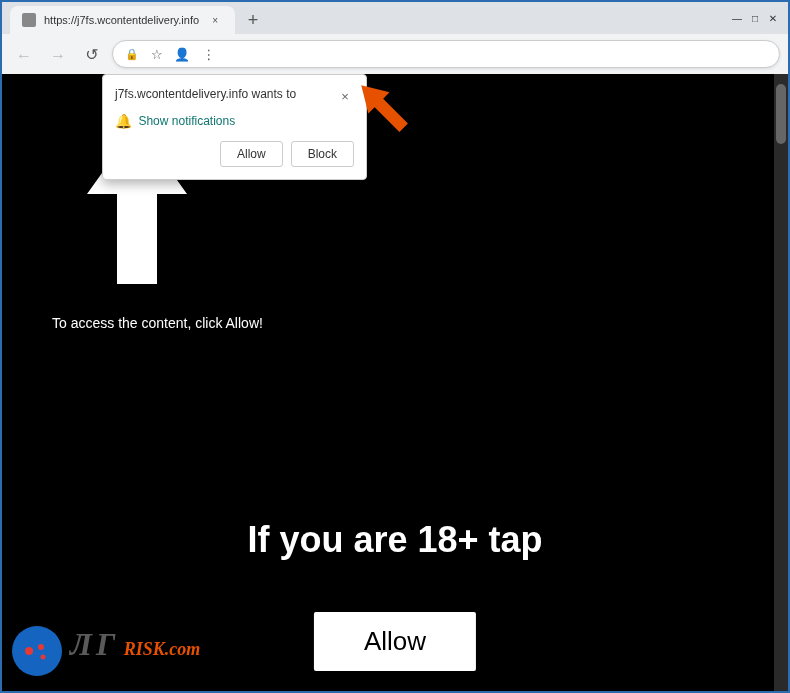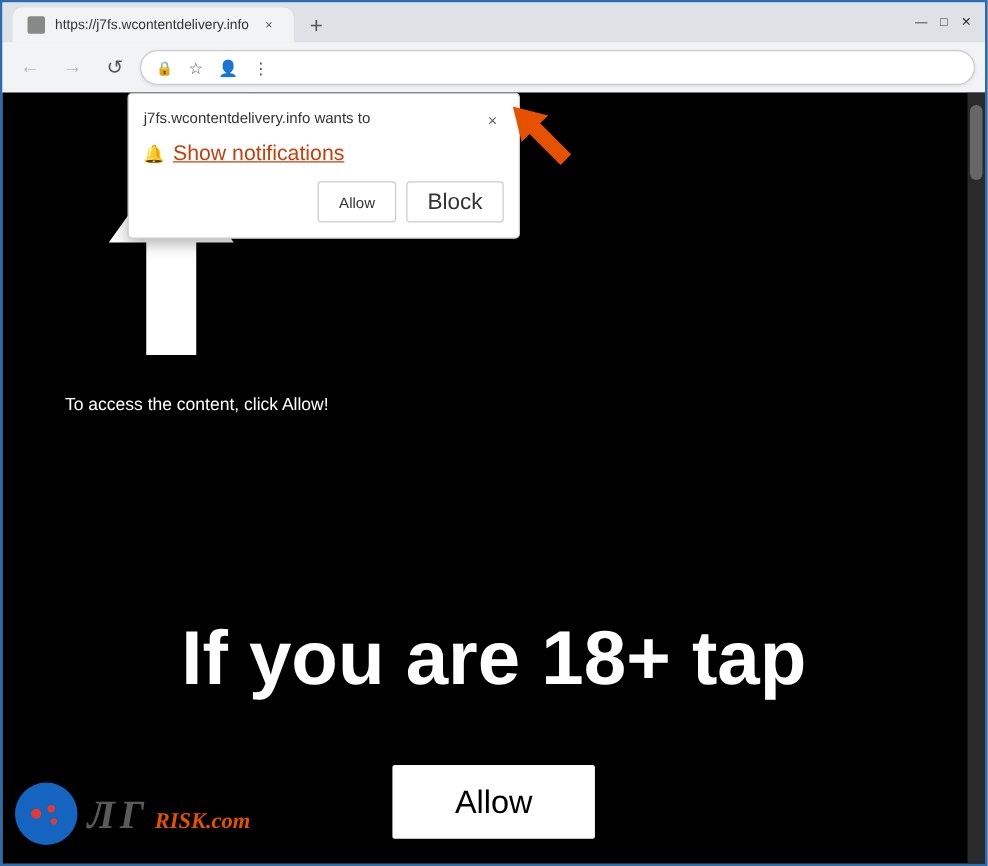--- a/index.html
+++ b/index.html
@@ -215,21 +215,21 @@
     }
 
     
     .big-text {
       position: absolute;
       bottom: 130px;
       left: 0;
       right: 0;
       text-align: center;
       color: #fff;
-      font-size: 61px;
+      font-size: 36px;
       font-weight: bold;
     }
 
     
     .allow-bottom-btn {
       position: absolute;
       bottom: 20px;
       left: 50%;
       transform: translateX(-50%);
       background: #fff;
@@ -249,21 +249,21 @@
       left: 0;
       right: 0;
       height: 80px;
       display: flex;
       align-items: center;
       padding: 0 10px;
     }
 
     .pcrisk-logo {
       display: flex;
-      align-items: center;
+      align-items: flex-start;
       gap: 8px;
     }
 
     .pcrisk-ball {
       width: 50px;
       height: 50px;
       background: #1565c0;
       border-radius: 50%;
       display: flex;
       align-items: center;
@@ -283,21 +283,21 @@
       color: #e65100;
       font-size: 20px;
       font-weight: bold;
     }
 
     
     .notification-popup {
       position: absolute;
       top: 0;
       left: 100px;
-      width: 314px;
+      width: 265px;
       background: #fff;
       border: 1px solid #ccc;
       border-radius: 4px;
       box-shadow: 0 4px 12px rgba(0,0,0,0.3);
       padding: 12px 12px 12px 12px;
       z-index: 100;
     }
 
     .popup-header {
       display: flex;
@@ -331,24 +331,23 @@
       gap: 6px;
       margin-bottom: 12px;
     }
 
     .bell-icon {
       font-size: 14px;
       color: #555;
     }
 
     .show-notif-link {
-      font-size: 17px;
-      color: #c2410c;
-      cursor: pointer;
-      text-decoration: underline;
+      font-size: 12px;
+      color: #0f766e;
+      cursor: pointer;
     }
 
     .popup-buttons {
       display: flex;
       justify-content: flex-end;
       gap: 8px;
     }
 
     .popup-allow-btn {
       padding: 5px 16px;
@@ -358,21 +357,21 @@
       font-size: 12px;
       cursor: pointer;
       color: #333;
     }
 
     .popup-block-btn {
       padding: 5px 16px;
       border: 1px solid #ccc;
       background: #fff;
       border-radius: 3px;
-      font-size: 18px;
+      font-size: 12px;
       cursor: pointer;
       color: #333;
     }
 
     
     .orange-arrow {
       position: absolute;
       top: -5px;
       right: -60px;
       z-index: 101;

